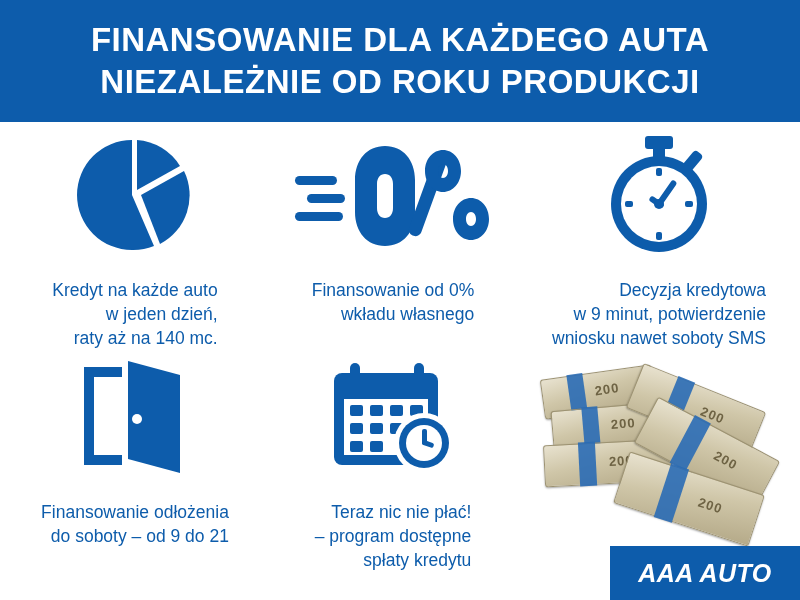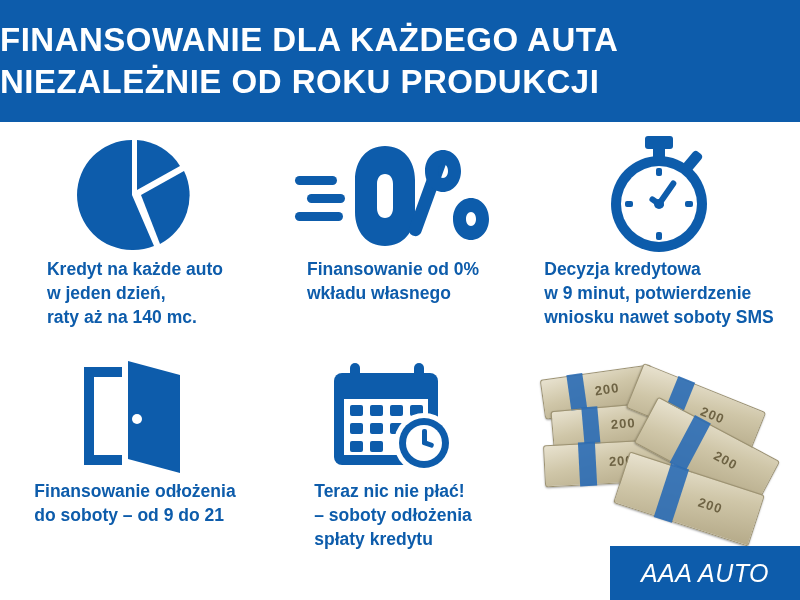--- a/index.html
+++ b/index.html
@@ -23,21 +23,21 @@
   
   .header {
     position: absolute;
     left: 0;
     top: 0;
     width: 800px;
     height: 122px;
     background: #0d5cab;
     display: flex;
     flex-direction: column;
-    align-items: flex-start;
+    align-items: center;
     justify-content: center;
     box-sizing: border-box;
   }
   .header-line {
     color: #ffffff;
     font-weight: bold;
     font-size: 33px;
     letter-spacing: 0.5px;
     line-height: 42px;
     text-align: center;
@@ -60,22 +60,23 @@
   .icon-wrap {
     height: 125px;
     display: flex;
     align-items: center;
     justify-content: center;
   }
   .caption {
     color: #0d5cab;
     font-size: 17.5px;
     line-height: 24px;
-    text-align: left;
-    font-weight: bold;
+    text-align: right;
+    font-weight: normal;
+    margin-top: 21px;
   }
   
   #cell-0 { left: 10px;  top: 10px;  width: 250px; }
   #cell-1 { left: 268px; top: 10px;  width: 250px; }
   #cell-2 { left: 528px; top: 10px;  width: 262px; }
   #cell-3 { left: 10px;  top: 232px; width: 250px; }
   #cell-4 { left: 268px; top: 232px; width: 250px; }
 
   
   .money-block {
@@ -119,21 +120,21 @@
     bottom: 0;
     width: 190px;
     height: 54px;
     background: #0d5cab;
     display: flex;
     align-items: center;
     justify-content: center;
   }
   .logo-text {
     color: #ffffff;
-    font-weight: normal;
+    font-weight: bold;
     font-size: 25px;
     letter-spacing: 0.5px;
     font-style: italic;
   }
   .blue { fill: #0d5cab; }
 </style>
 </head>
 <body>
 
 <div class="poster">
@@ -236,21 +237,21 @@
           </g>
           <circle cx="96" cy="82" r="30" fill="#ffffff"></circle>
           <circle cx="96" cy="82" r="25" class="blue"></circle>
           <circle cx="96" cy="82" r="18" fill="#ffffff"></circle>
           <rect class="blue" x="94" y="68" width="5" height="16" rx="2"></rect>
           <rect class="blue" x="94" y="80" width="5" height="12" rx="2" transform="rotate(-70 96 82)"></rect>
         </svg>
       </div>
       <div class="caption">
         <div>Teraz nic nie płać!</div>
-        <div>– soboty odłożenia</div>
+        <div>– program dostępne</div>
         <div>spłaty kredytu</div>
       </div>
     </div>
 
     <div class="money-block">
       <div class="money-stack">
         <div class="bundle" style="left:8px; top:8px; width:110px; height:38px; transform:rotate(-8deg);">
           <div class="band" style="left:26px; top:-2px; width:16px; height:42px;"></div>
           <div class="note-text" style="left:52px; top:10px;">200</div>
         </div>

